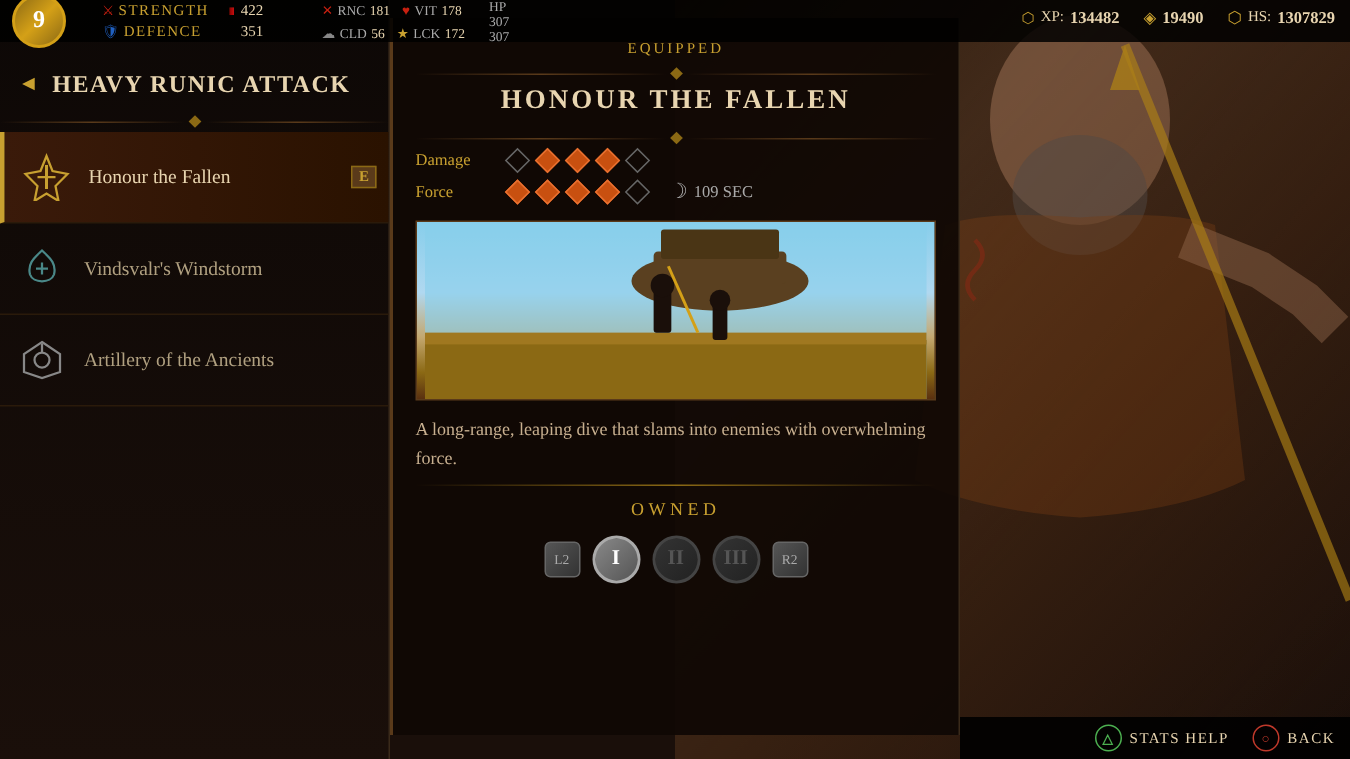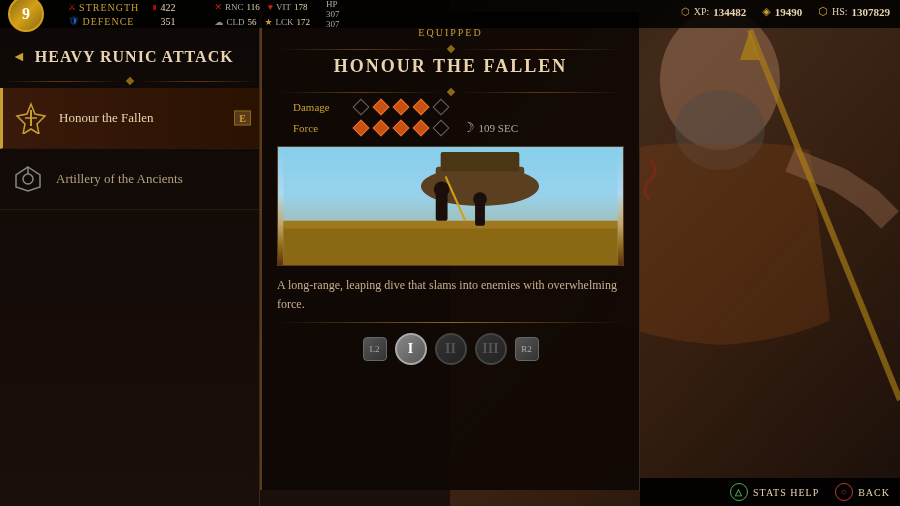--- a/index.html
+++ b/index.html
@@ -120,21 +120,21 @@
     .divider {
       height: 1px;
       background: linear-gradient(to right, transparent, #8B6914, transparent);
       margin: 8px 0;
     }
 
     .stat-diamonds {
       display: flex;
       align-items: center;
       gap: 6px;
-      margin: 6px 16px;
+      margin: 6px 0;
       font-size: 11px;
     }
 
     .stat-label {
       width: 55px;
       color: #c8a030;
       font-size: 11px;
     }
 
     .diamond {
@@ -482,21 +482,21 @@
       </div>
       <span class="stat-num">351</span>
     </div>
   </div>
 
   <div style="margin-left:8px; display:flex; flex-direction:column; gap:1px; font-size:9px;">
     <div class="sub-stats">
       <div class="sub-stat">
         <span style="color:#c82010;">✕</span>
         <span>RNC</span>
-        <span class="sub-stat-val">116</span>
+        <span class="sub-stat-val">181</span>
       </div>
       <div class="sub-stat">
         <span style="color:#c82010;">♥</span>
         <span>VIT</span>
         <span class="sub-stat-val">178</span>
       </div>
     </div>
     <div class="sub-stats">
       <div class="sub-stat">
         <span style="color:#888;">☁</span>
@@ -557,20 +557,29 @@
           <polygon points="16,2 20,12 30,14 22,22 24,32 16,27 8,32 10,22 2,14 12,12" fill="none" stroke="#c8a030" stroke-width="1.5"></polygon>
           <line x1="16" y1="8" x2="16" y2="24" stroke="#c8a030" stroke-width="2"></line>
           <line x1="10" y1="16" x2="22" y2="16" stroke="#c8a030" stroke-width="1.5"></line>
         </svg>
       </div>
       <span class="skill-name">Honour the Fallen</span>
       <span class="e-badge">E</span>
     </div>
 
 
+    <div class="skill-list-item">
+      <div class="skill-icon">
+        <svg width="32" height="32" viewBox="0 0 32 32">
+          <path d="M16,4 C12,8 6,12 8,20 C10,26 22,26 24,20 C26,12 20,8 16,4Z" fill="none" stroke="#4a8888" stroke-width="1.5"></path>
+          <path d="M12,16 L20,16 M16,12 L16,20" stroke="#4a8888" stroke-width="1.5"></path>
+        </svg>
+      </div>
+      <span class="skill-name" style="color:#b0a080;">Vindsvalr's Windstorm</span>
+    </div>
 
     <div class="skill-list-item">
       <div class="skill-icon">
         <svg width="32" height="32" viewBox="0 0 32 32">
           <polygon points="16,4 28,12 28,24 16,28 4,24 4,12" fill="none" stroke="#888" stroke-width="1.5"></polygon>
           <circle cx="16" cy="16" r="5" fill="none" stroke="#888" stroke-width="1.5"></circle>
           <line x1="16" y1="11" x2="16" y2="5" stroke="#888" stroke-width="1.5"></line>
         </svg>
       </div>
       <span class="skill-name" style="color:#b0a080;">Artillery of the Ancients</span>
@@ -640,20 +649,21 @@
 
       <rect x="195" y="55" width="10" height="25" fill="#1a0f0a" rx="2"></rect>
       <ellipse cx="200" cy="53" rx="7" ry="7" fill="#1a0f0a"></ellipse>
     </svg>
   </div>
 
   <div class="skill-description">A long-range, leaping dive that slams into enemies with overwhelming force.</div>
 
   <div class="divider"></div>
 
+  <div class="owned-label">OWNED</div>
 
   <div class="button-row">
     <div class="ctrl-button">L2</div>
     <div class="slot-button active">I</div>
     <div class="slot-button disabled">II</div>
     <div class="slot-button disabled">III</div>
     <div class="ctrl-button">R2</div>
   </div>
 </div>
 

